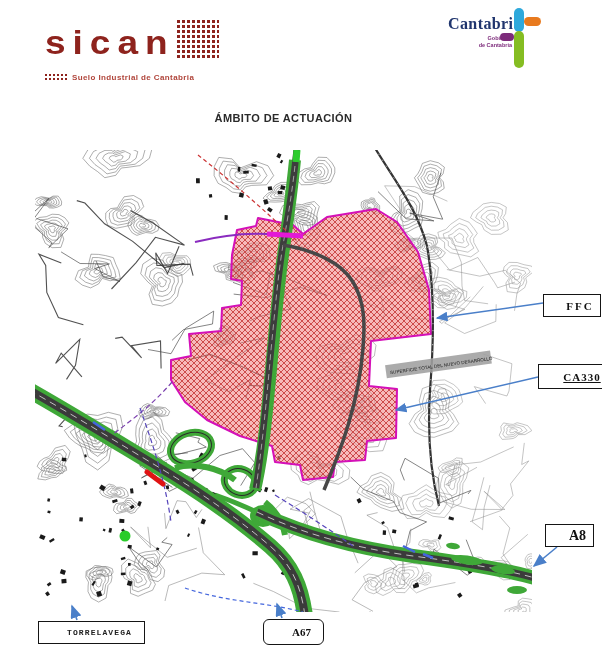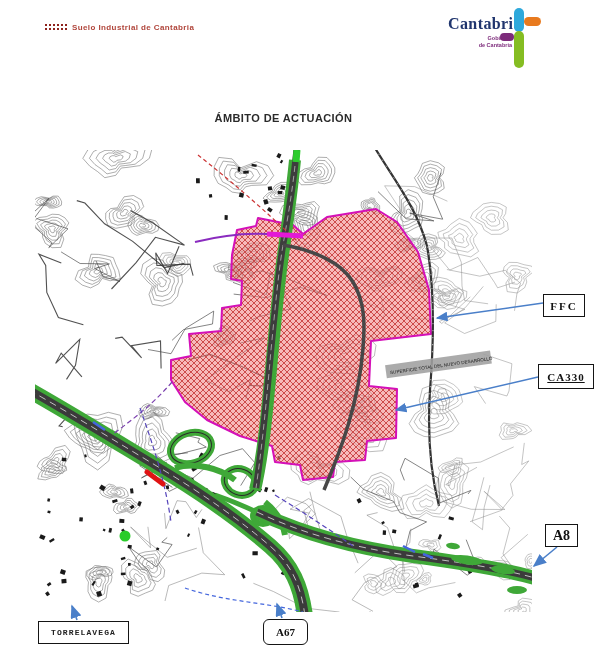--- a/index.html
+++ b/index.html
@@ -7,21 +7,21 @@
        font-family:"Liberation Sans", sans-serif;}
 
   
   .sican{position:absolute;left:45px;top:20px;}
   .sican-row{display:flex;align-items:flex-end;}
   .sican-word{font-family:"Liberation Sans",sans-serif;font-weight:900;font-size:37px;
               line-height:.85;color:#8e231d;letter-spacing:7px;transform:scaleY(.92);}
   .sican-grid{display:inline-block;width:42px;height:38px;margin-left:2px;background-color:#8e231d;
     background-image:repeating-linear-gradient(to right,transparent 0 3px,#fff 3px 5px),
                      repeating-linear-gradient(to bottom,transparent 0 3px,#fff 3px 5px);}
-  .sican-tagrow{display:flex;align-items:center;gap:5px;margin-top:3px;}
+  .sican-tagrow{display:flex;align-items:center;gap:5px;margin-top:15px;}
   .sican-minigrid{display:inline-block;width:22px;height:8px;background-color:#8e231d;
     background-image:repeating-linear-gradient(to right,transparent 0 2px,#fff 2px 4px),
                      repeating-linear-gradient(to bottom,transparent 0 2px,#fff 2px 4px);}
   .sican-tagline{font-size:8px;font-weight:bold;color:#b0453b;letter-spacing:.4px;}
 
   .cantabria{position:absolute;left:448px;top:8px;width:120px;height:62px;}
   .cant-name{position:absolute;left:0;top:7px;font-family:"Liberation Serif",serif;
              font-weight:bold;font-size:16px;color:#20356e;letter-spacing:.4px;}
   .cant-gov{position:absolute;left:8px;top:27px;width:56px;text-align:right;font-size:5.5px;
             font-weight:bold;color:#7d2b7b;line-height:1.2;}
@@ -36,34 +36,38 @@
   .page-title{position:absolute;left:35px;top:112px;width:497px;margin:0;text-align:center;
               font-size:11px;font-weight:700;color:#2a2a2a;letter-spacing:.4px;}
 
   
   .map-wrap{position:absolute;left:35px;top:150px;width:497px;height:462px;background:#fff;}
   .map-wrap svg{display:block;}
 
   
   .callout{position:absolute;background:#fff;border:1.6px solid #151515;display:flex;
            align-items:center;justify-content:center;color:#111;
-           font-family:"Liberation Serif",serif;font-weight:bold;z-index:5;}
+           font-family:"Liberation Serif",serif;font-weight:bold;z-index:5;padding-left:16px;}
   #co-ffc{left:543px;top:294px;width:40px;height:21px;font-size:11px;letter-spacing:2px;}
   #co-ca330{left:538px;top:364px;width:54px;height:23px;font-size:11px;letter-spacing:1px;text-decoration:underline;}
   #co-a8{left:545px;top:524px;width:31px;height:21px;font-size:14px;}
   #co-torre{left:38px;top:621px;width:89px;height:21px;font-size:8px;letter-spacing:1.1px;
             font-family:Liberation Mono, monospace;font-weight:600;color:#222;}
   #co-a67{left:263px;top:619px;width:43px;height:24px;font-size:11px;border-radius:6px;}
 
   #overlay{position:absolute;left:0;top:0;width:602px;height:658px;pointer-events:none;z-index:4;}
 </style>
 </head>
 <body>
 
 <div class="sican">
+  <div class="sican-row">
+    <span class="sican-word">sican</span>
+    <span class="sican-grid"></span>
+  </div>
   <div class="sican-tagrow">
     <span class="sican-minigrid"></span>
     <span class="sican-tagline">Suelo Industrial de Cantabria</span>
   </div>
 </div>
 
 <div class="cantabria">
   <span class="cant-name">Cantabria</span>
   <span class="bar bar-blue"></span>
   <span class="bar bar-orange"></span>

